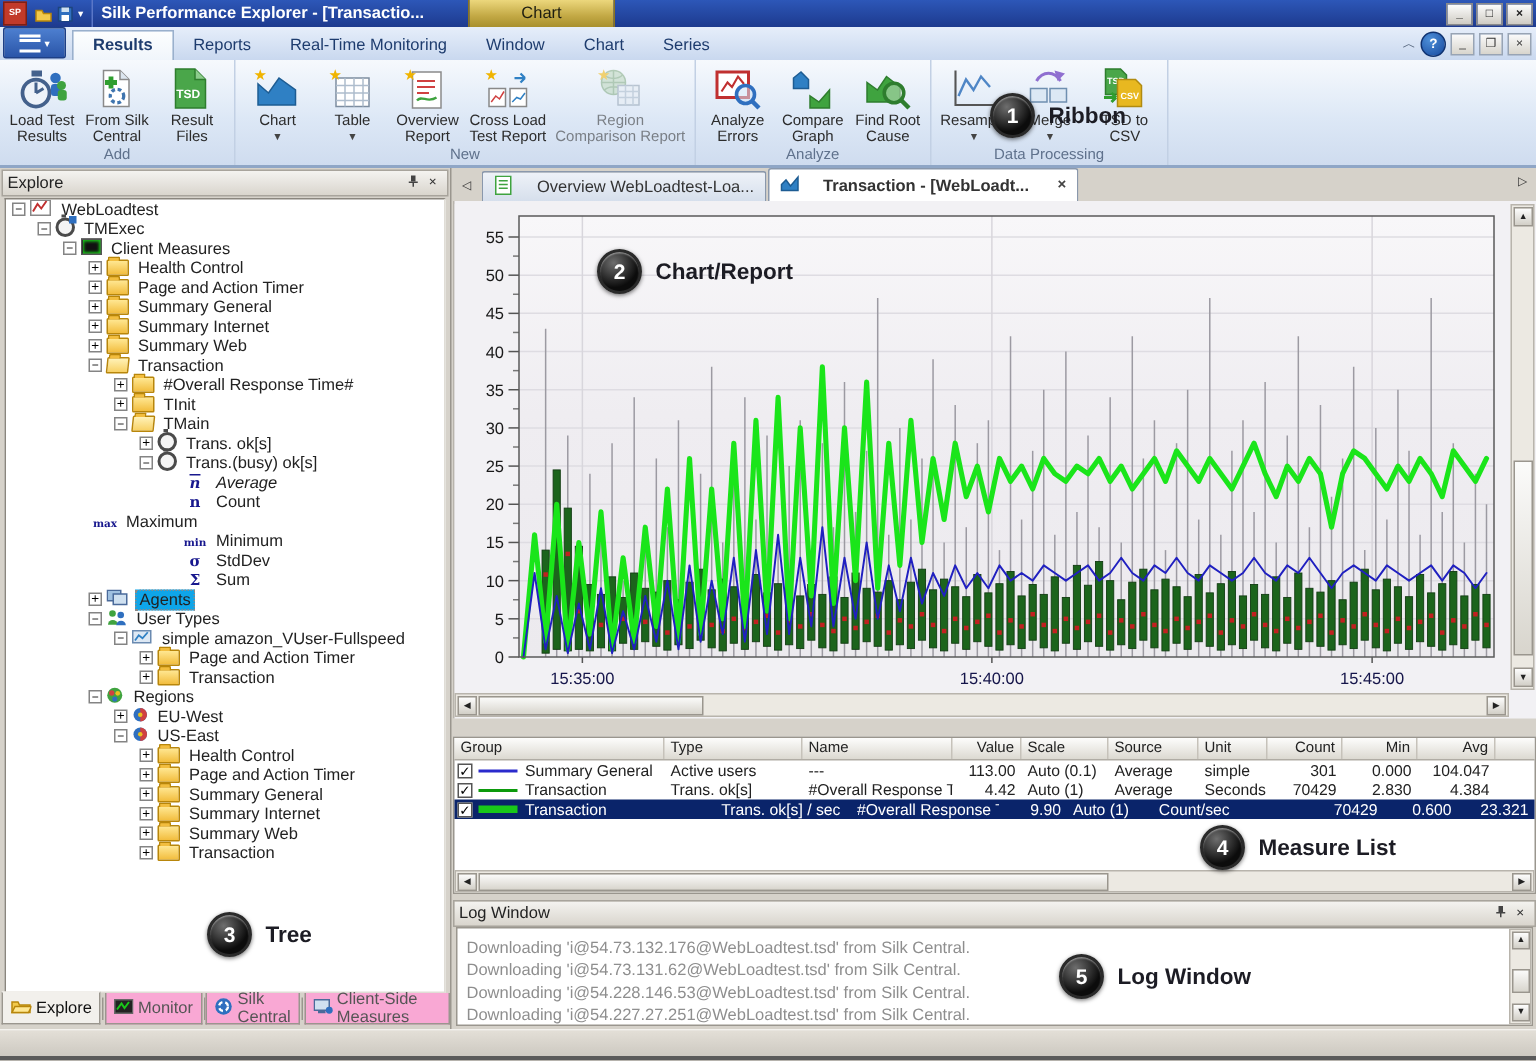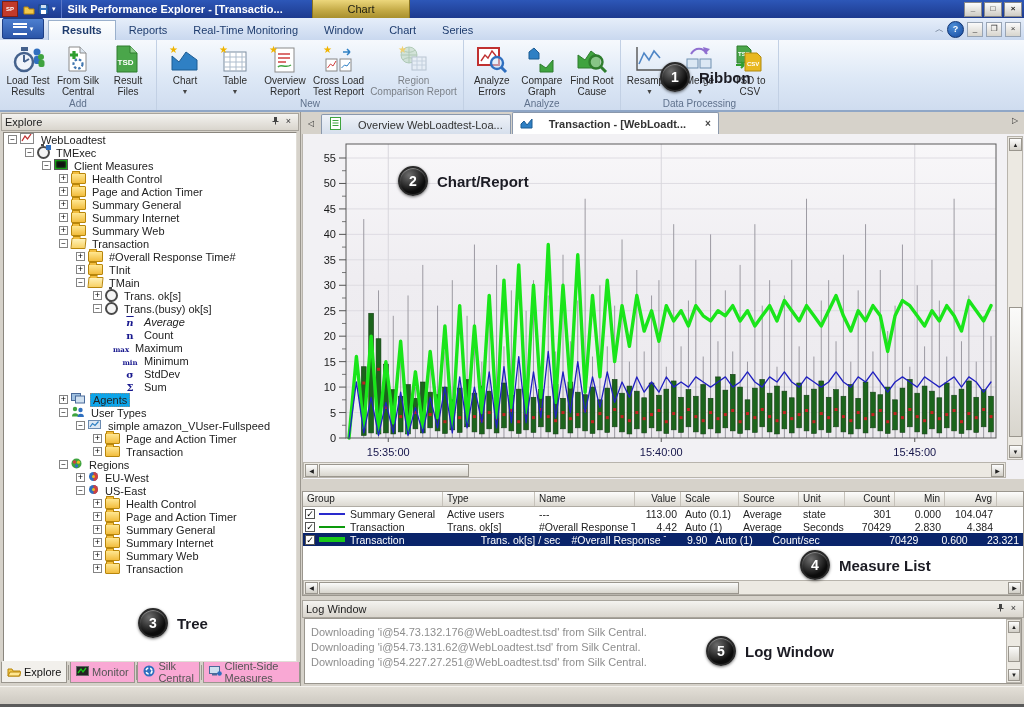--- a/index.html
+++ b/index.html
@@ -448,21 +448,21 @@
       <div class="trow" style="padding-left: 106px;">
         <span class="expspace"></span>
         <span><span class="ti stat avg">n</span></span>
         <span class="tlabel ital">Average</span>
       </div>
       <div class="trow" style="padding-left: 106px;">
         <span class="expspace"></span>
         <span><span class="ti stat">n</span></span>
         <span class="tlabel">Count</span>
       </div>
-      <div class="trow" style="padding-left: 97px;">
+      <div class="trow" style="padding-left: 46px;">
         <span class="expspace"></span>
         <span><span class="ti stat sm">max</span></span>
         <span class="tlabel">Maximum</span>
       </div>
       <div class="trow" style="padding-left: 106px;">
         <span class="expspace"></span>
         <span><span class="ti stat sm">min</span></span>
         <span class="tlabel">Minimum</span>
       </div>
       <div class="trow" style="padding-left: 106px;">
@@ -987,21 +987,21 @@
         <div class="mc" style="width: 140px; display: flex; align-items: center; padding: 0px;">
           <span class="cb">✓</span>
           <span class="lsample" style="border-top: 2px solid rgb(42, 42, 204);"></span>
           <span>Summary General</span>
         </div>
         <div class="mc" style="width: 92px;">Active users</div>
         <div class="mc" style="width: 100px;">---</div>
         <div class="mc num" style="width: 46px;">113.00</div>
         <div class="mc" style="width: 58px;">Auto (0.1)</div>
         <div class="mc" style="width: 60px;">Average</div>
-        <div class="mc" style="width: 46px;">state</div>
+        <div class="mc" style="width: 46px;">simple</div>
         <div class="mc num" style="width: 50px;">301</div>
         <div class="mc num" style="width: 50px; text-align: right;">0.000</div>
         <div class="mc num" style="width: 52px;">104.047</div>
       </div>
       <div class="mrow">
         <div class="mc" style="width: 140px; display: flex; align-items: center; padding: 0px;">
           <span class="cb">✓</span>
           <span class="lsample" style="border-top: 2px solid rgb(12, 154, 12);"></span>
           <span>Transaction</span>
         </div>
@@ -1047,20 +1047,21 @@
           <rect x="3" y="1" width="3" height="4" fill="#444"></rect>
           <line x1="1.5" y1="5.5" x2="7.5" y2="5.5" stroke="#444"></line>
           <line x1="4.5" y1="5.5" x2="4.5" y2="8.5" stroke="#444"></line>
         </svg></span>
     <span class="phx">×</span>
   </div>
   <div id="logbody">
     <div id="loglines" style="padding-top:6px;">
         <div class="logline">Downloading 'i@54.73.132.176@WebLoadtest.tsd' from Silk Central.</div>
         <div class="logline">Downloading 'i@54.73.131.62@WebLoadtest.tsd' from Silk Central.</div>
+        <div class="logline">Downloading 'i@54.228.146.53@WebLoadtest.tsd' from Silk Central.</div>
         <div class="logline">Downloading 'i@54.227.27.251@WebLoadtest.tsd' from Silk Central.</div>
       </div>
     <div class="sb" style="position:absolute;right:0;top:0;bottom:0;width:15px;">
       <div class="sbtn" style="left:1px;top:1px;width:12px;height:12px;line-height:11px;">▲</div>
       <div class="sthumb" style="left:1px;top:26px;width:12px;height:16px;"></div>
       <div class="sbtn" style="left:1px;bottom:1px;width:12px;height:12px;line-height:11px;">▼</div>
     </div>
   </div>
 </div>
 

